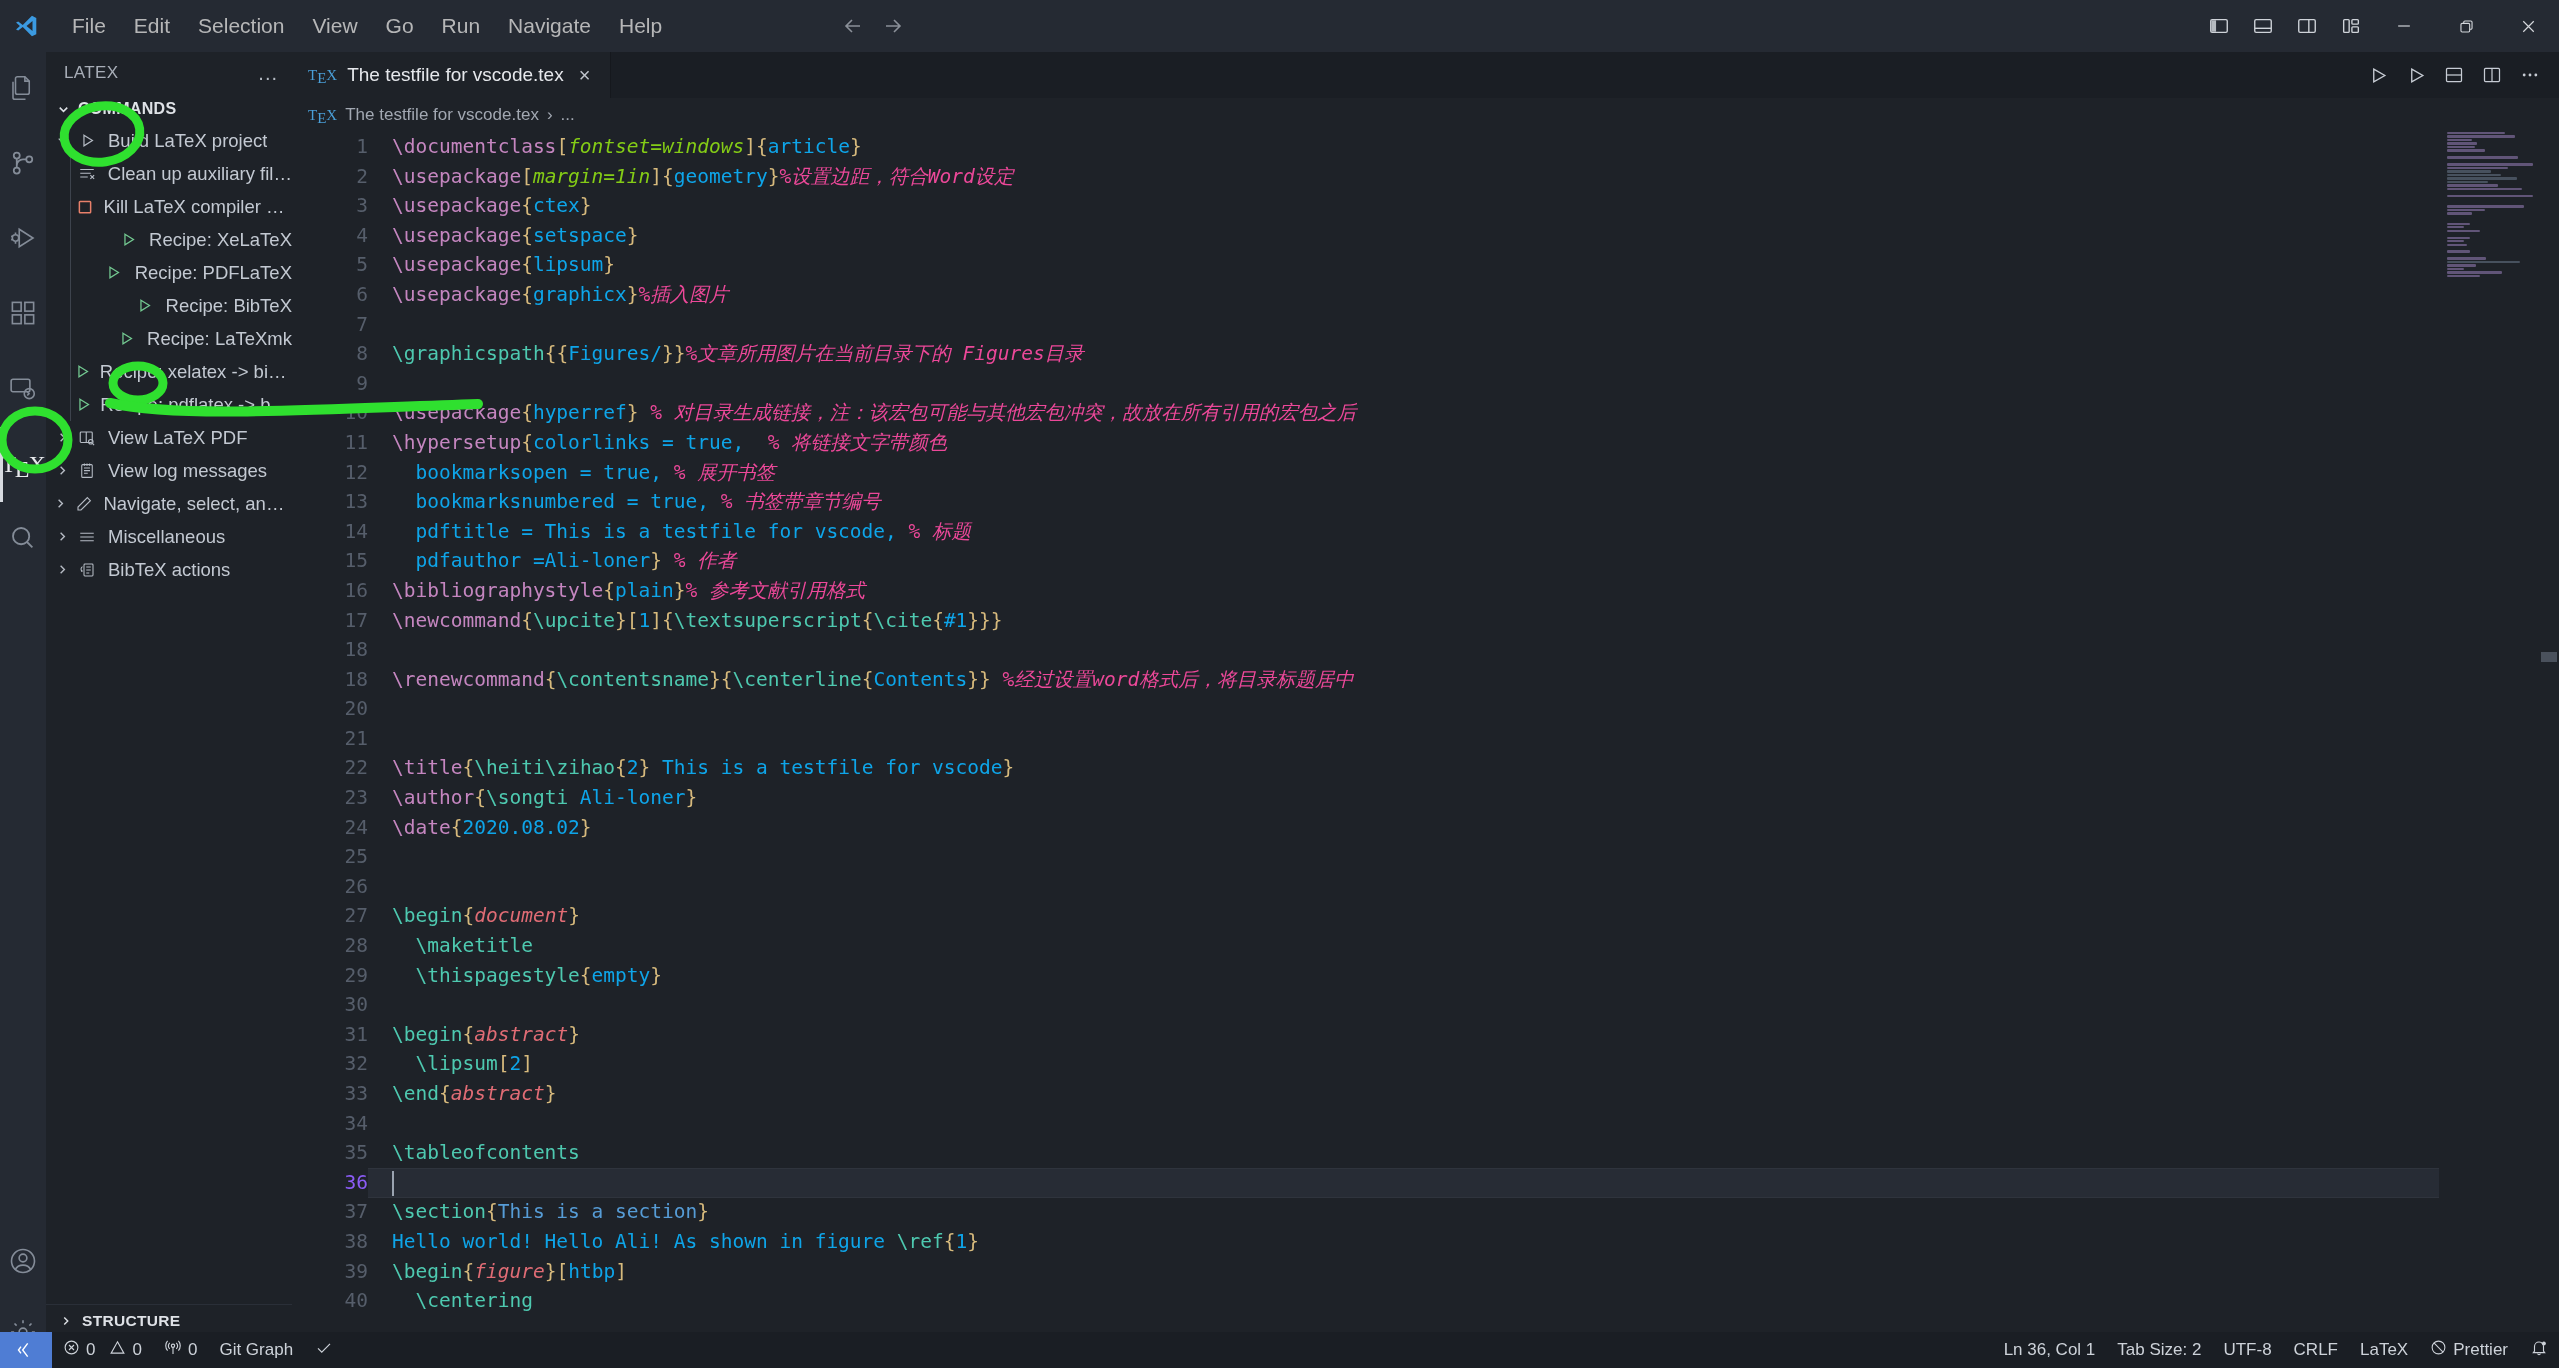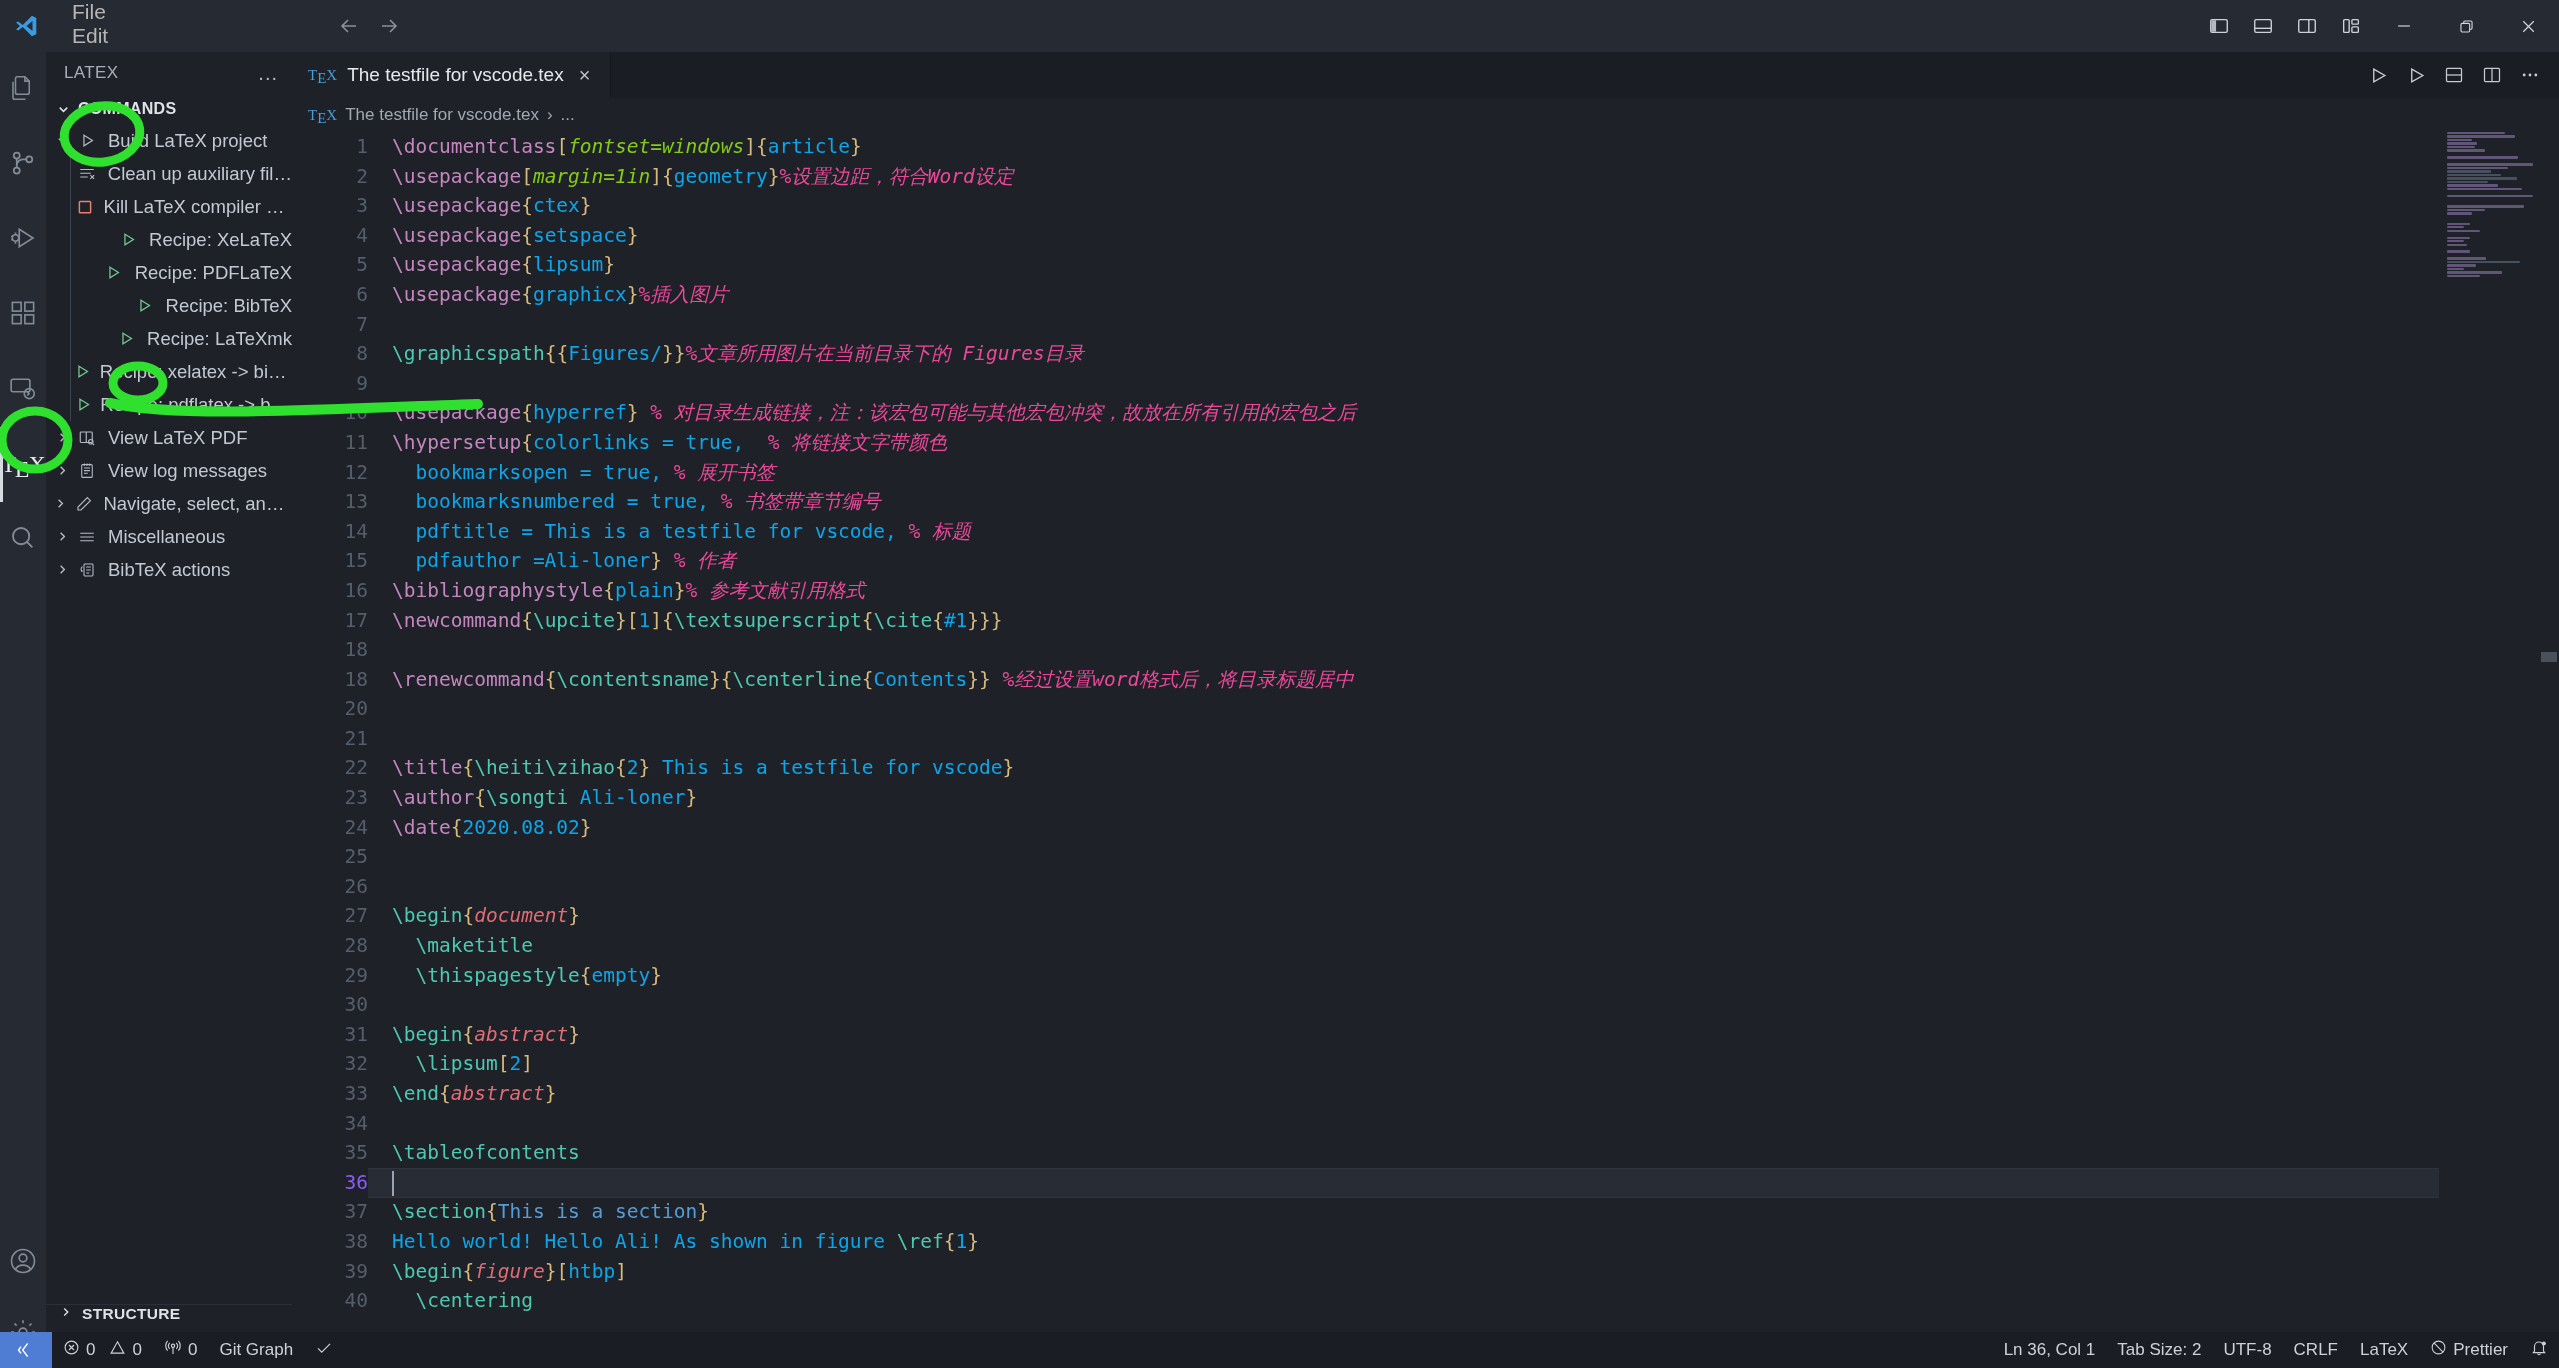--- a/index.html
+++ b/index.html
@@ -9,21 +9,21 @@
     font-family: "Liberation Sans", sans-serif;
     overflow: hidden;
     -webkit-font-smoothing: antialiased;
   }
   
   .titlebar {
     position: absolute; top: 0; left: 0; width: 2559px; height: 52px;
     background: #252a33; display: flex; align-items: center;
   }
   .vscode-logo { width: 52px; height: 52px; display:flex; align-items:center; justify-content:center; }
-  .menu { display: flex; align-items: flex-start; height: 52px; margin-left: 6px; flex-direction: column; }
+  .menu { display: flex; align-items: flex-end; height: 52px; margin-left: 6px; }
   .menu-item {
     color: #ccccccdd; font-size: 21px; padding: 0 14px; height: 52px;
     display: flex; align-items: center; cursor: default; white-space: nowrap;
   }
   .nav-arrows { display:flex; align-items:center; gap: 6px; margin-left: 160px; }
   .nav-arrow { width: 34px; height: 34px; display:flex; align-items:center; justify-content:center; color:#8b9099; }
   .cmdcenter {
     position:absolute; left: 868px; top: 8px; width: 920px; height: 34px;
     background: #2c313a; border: 1px solid #3a4049; border-radius: 6px;
     display:flex; align-items:center; justify-content:center; gap: 8px;
@@ -72,21 +72,21 @@
   .tw-label { padding-left:8px; overflow:hidden; text-overflow:ellipsis; }
   .indent-1 { padding-left:4px; }
   .indent-2 { padding-left:28px;justify-content:flex-end; }
   .guide {
     position:absolute; left:22px; width:1px; background:#3d434d;
   }
   .sb-bottom {
     position:absolute; bottom:0; left:0; width:246px;
   }
   .sb-accordion {
-    height:32px; display:flex; align-items:flex-start; gap:6px; padding-left:10px;
+    height:32px; display:flex; align-items:center; gap:6px; padding-left:10px;
     color:#dfe2e7; font-size:15.5px; font-weight:bold; letter-spacing:.3px;
     border-top:1px solid #2a2f38;
   }
 
   
   .editor-area { position:absolute; top:52px; left:292px; width:2267px; height:1316px; background:#1e2228; }
   .tabsbar { height:46px; background:#1a1e24; display:flex; align-items:stretch; position:relative; }
   .tab {
     display:flex; align-items:center; gap:10px; padding:0 14px 0 16px;
     background:#1e2228; color:#e6e8ec; font-size:19px; position:relative;

